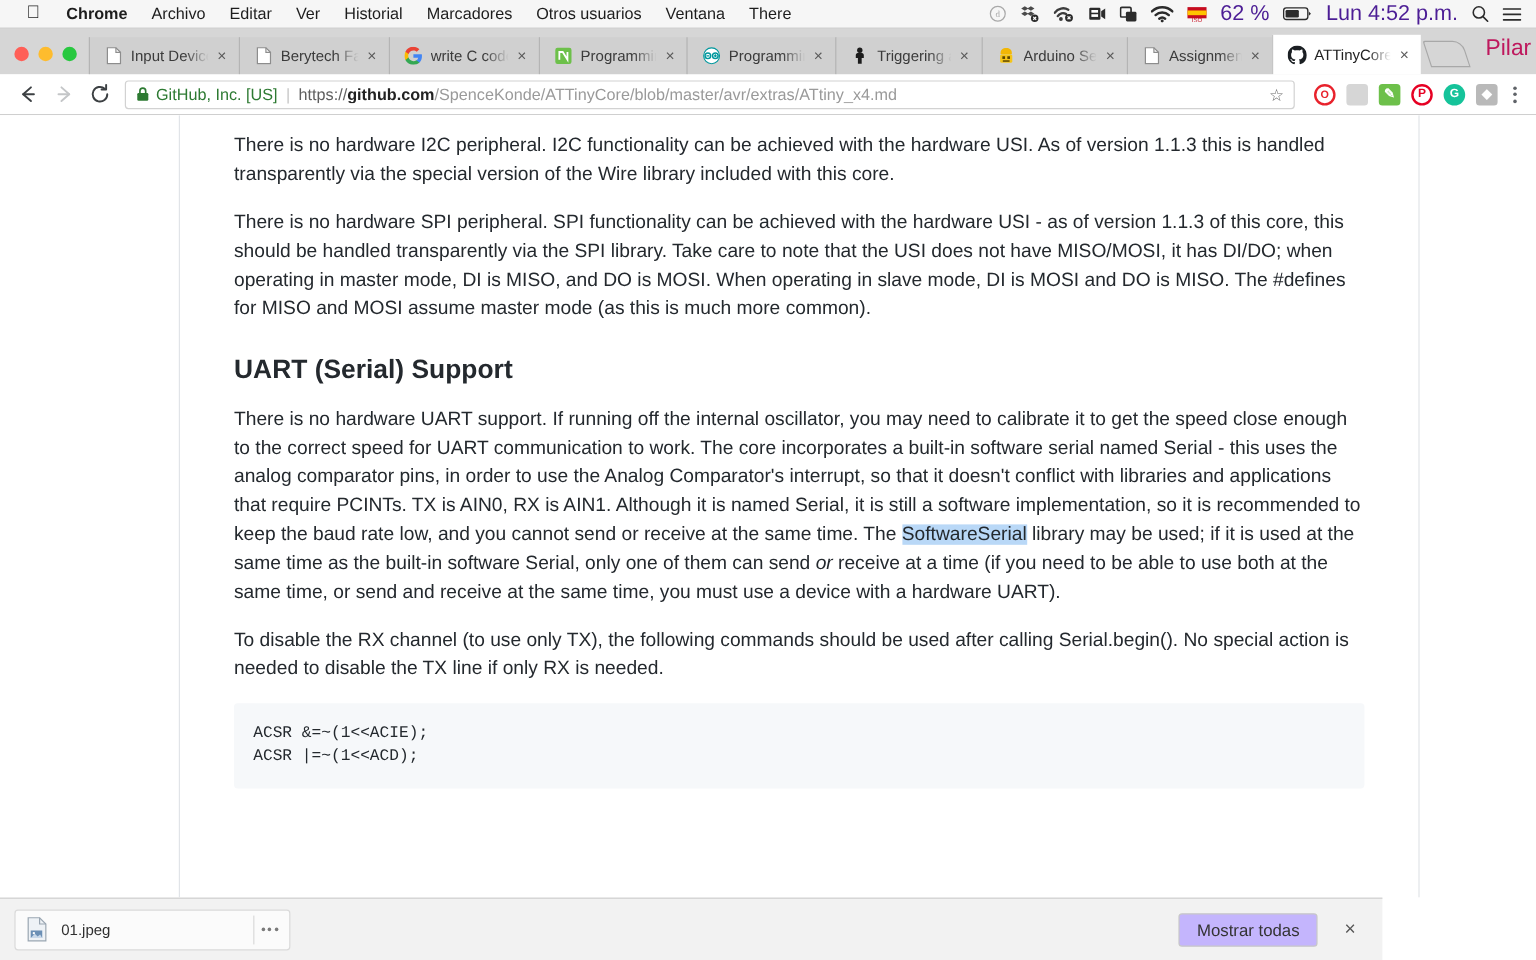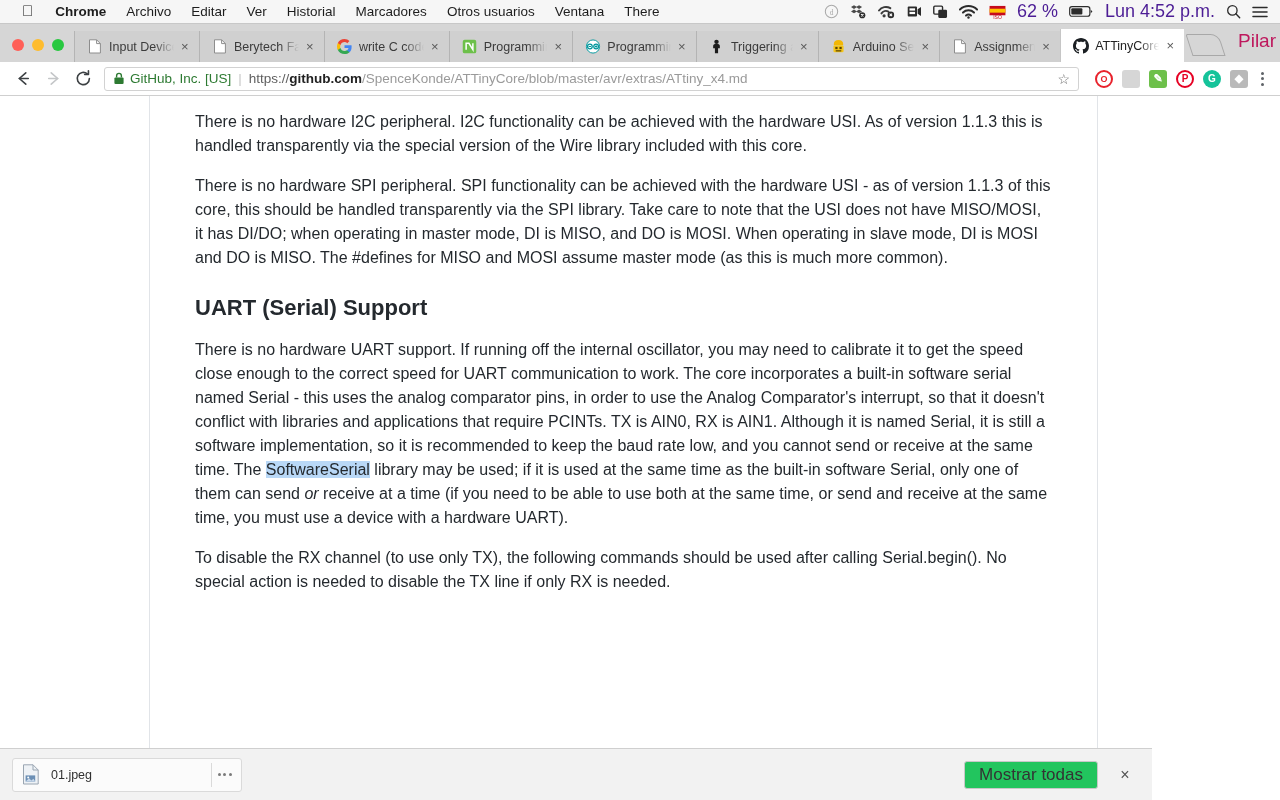--- a/index.html
+++ b/index.html
@@ -94,21 +94,21 @@
   .kebab{ width:20px; display:flex; flex-direction:column; align-items:center;
           gap:2.5px; padding:0 4px;}
   .kebab i{ width:3px; height:3px; border-radius:50%; background:#5f6368; display:block;}
 
   
   .viewport{
     position:absolute; top:96px; left:0; width:1280px; height:652px;
     background:#ffffff; overflow:hidden;
   }
   .article{
-    position:absolute; top:0; left:149px; width:949px; min-height:652px;
+    position:absolute; top:0; left:149px; width:1034px; min-height:652px;
     border-left:1px solid #e1e4e8; border-right:1px solid #e1e4e8;
     background:#fff;
     padding:0 45px;
     color:#24292e;
     font-size:16px; line-height:1.5;
   }
   .article p{ margin:0 0 16px 0; }
   .article p:first-child{ padding-top:14px; }
   .article h2{
     font-size:22px; line-height:1.25; font-weight:bold;
@@ -144,23 +144,23 @@
     padding:0 4px 0 8px; min-width:230px;
   }
   .dlicon{ width:20px; height:22px; margin-right:10px; display:flex;
            align-items:center; justify-content:center;}
   .dlname{ font-size:12.5px; color:#303030; flex:1; white-space:nowrap;}
   .dldots{ width:26px; display:flex; align-items:center; justify-content:center;
            gap:2.5px; border-left:1px solid #dadada; height:24px; margin-left:48px;}
   .dldots i{ width:3px; height:3px; border-radius:50%; background:#7a7a7a; display:block;}
   .shelfspace{ flex:1; }
   .showall{
-    height:28px; padding:0 14px; background:#22c55e;
+    height:28px; padding:0 14px; background:#c4b5fd;
     border:1px solid #c8c8c8; border-radius:3px;
-    font-size:17px; color:#333; display:flex; align-items:center;
+    font-size:14px; color:#333; display:flex; align-items:center;
     font-family:"Liberation Sans",sans-serif;
   }
   .shelfclose{ width:30px; height:30px; margin-left:12px; display:flex;
                align-items:center; justify-content:center;
                font-size:16px; color:#555;}
 </style>
 </head>
 <body>
 
 <div class="menubar">
@@ -429,20 +429,22 @@
 
 
     <p>There is no hardware SPI peripheral. SPI functionality can be achieved with the hardware USI - as of version 1.1.3 of this core, this should be handled transparently via the SPI library. Take care to note that the USI does not have MISO/MOSI, it has DI/DO; when operating in master mode, DI is MISO, and DO is MOSI. When operating in slave mode, DI is MOSI and DO is MISO. The #defines for MISO and MOSI assume master mode (as this is much more common).</p>
 
     <h2>UART (Serial) Support</h2>
 
     <p><span>There is no hardware UART support. If running off the internal oscillator, you may need to calibrate it to get the speed close enough to the correct speed for UART communication to work. The core incorporates a built-in software serial named Serial - this uses the analog comparator pins, in order to use the Analog Comparator's interrupt, so that it doesn't conflict with libraries and applications that require PCINTs. TX is AIN0, RX is AIN1. Although it is named Serial, it is still a software implementation, so it is recommended to keep the baud rate low, and you cannot send or receive at the same time. The </span><span class="sel">SoftwareSerial</span><span> library may be used; if it is used at the same time as the built-in software Serial, only one of them can send </span><em>or</em><span> receive at a time (if you need to be able to use both at the same time, or send and receive at the same time, you must use a device with a hardware UART).</span></p>
 
     <p>To disable the RX channel (to use only TX), the following commands should be used after calling Serial.begin(). No special action is needed to disable the TX line if only RX is needed.</p>
 
+    <div class="codeblock">ACSR &amp;=~(1&lt;&lt;ACIE);
+ACSR |=~(1&lt;&lt;ACD);</div>
   </div>
 
   <div class="scrollbar">
     <div class="scrollthumb"></div>
   </div>
 </div>
 
 <div class="shelf">
   <div class="dlitem">
     <span class="dlicon">

